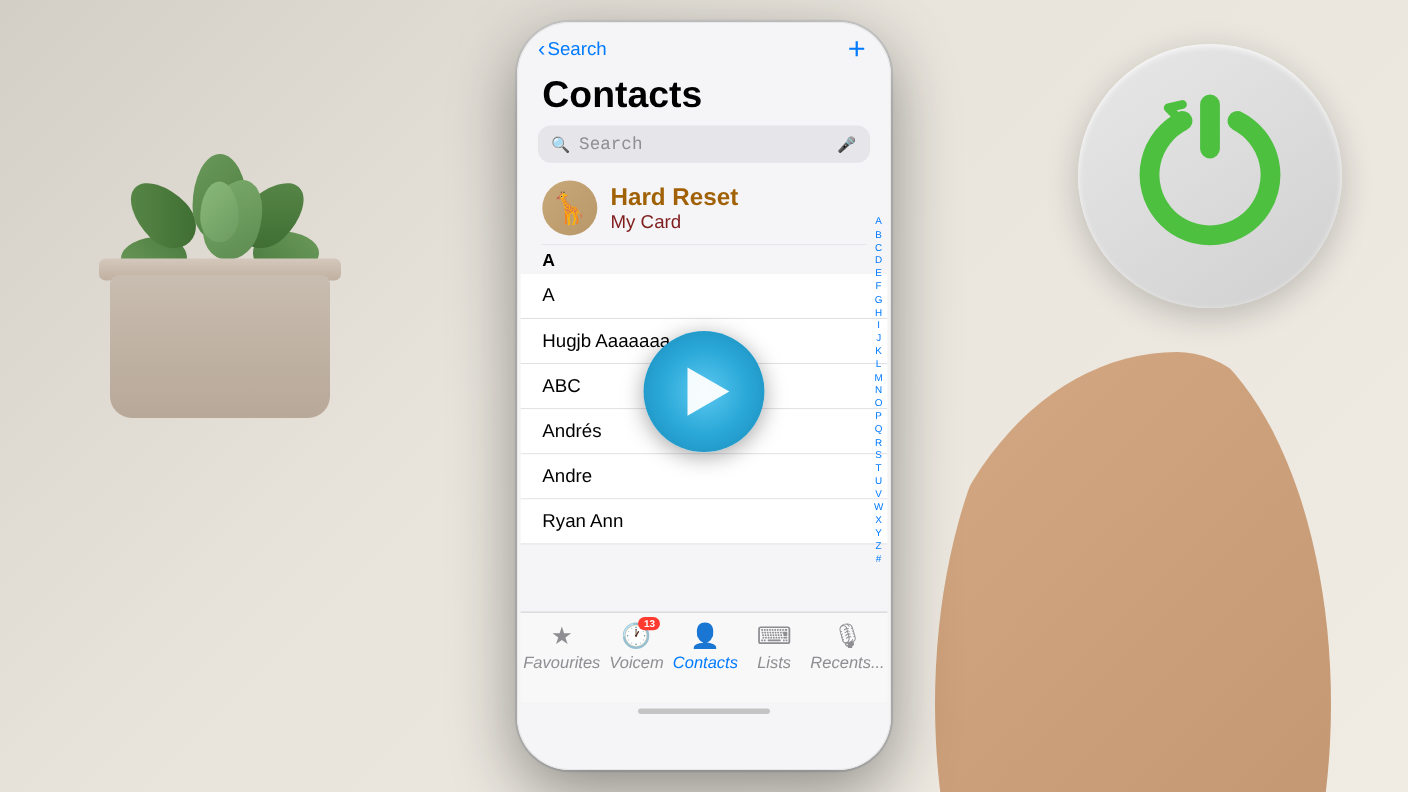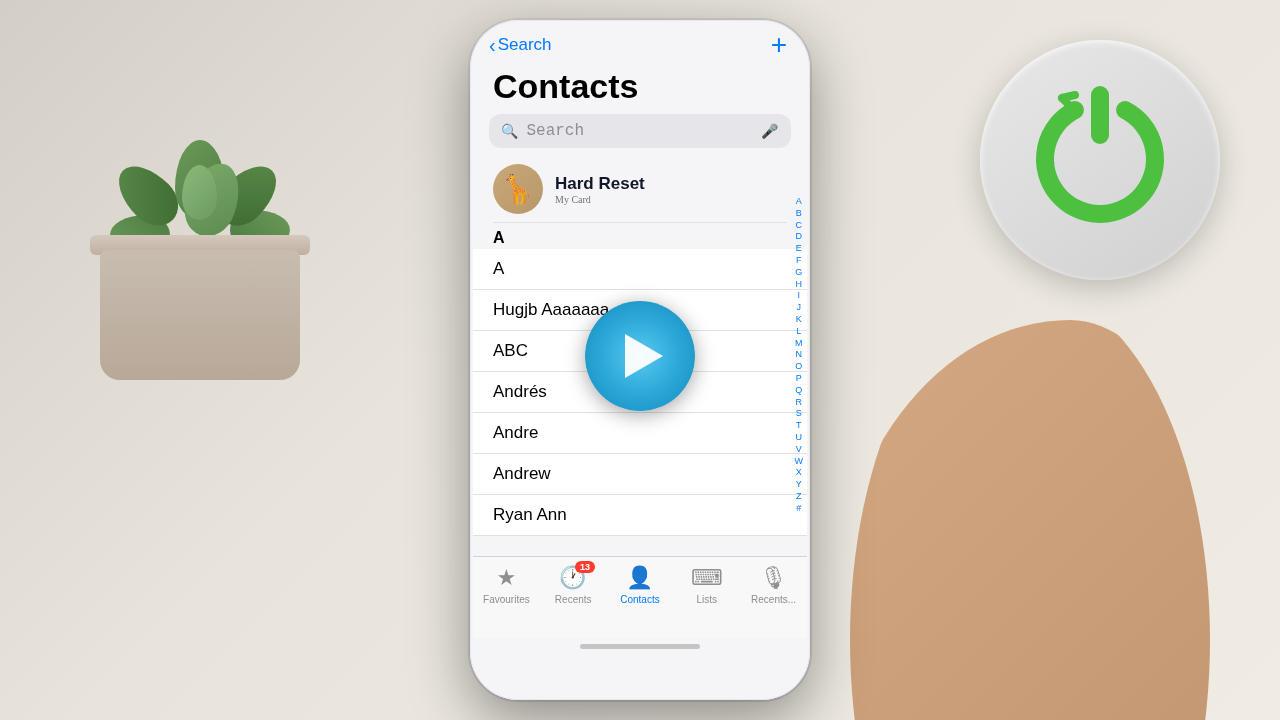--- a/index.html
+++ b/index.html
@@ -258,28 +258,27 @@
       display: flex;
       align-items: center;
       justify-content: center;
       flex-shrink: 0;
     }
     .avatar-giraffe {
       font-size: 28px;
     }
     .my-card-info {}
     .my-card-name {
+      font-size: 22px;
+      font-weight: 600;
+      color: #a16207;
+    }
+    .my-card-sub {
       font-size: 17px;
-      font-weight: 600;
-      color: #0f172a;
-    }
-    .my-card-sub {
-      font-size: 10px;
-      color: #737373;
-      font-family: Liberation Serif, serif;
+      color: #7f1d1d;
     }
 
     .section-header {
       font-size: 16px;
       font-weight: 600;
       color: #000;
       padding: 6px 20px 2px;
       background: #f5f5f7;
     }
 
@@ -324,22 +323,23 @@
       gap: 3px;
       cursor: pointer;
       min-width: 55px;
     }
     .tab-icon {
       font-size: 22px;
       color: #8e8e93;
     }
     .tab-icon.active { color: #007aff; }
     .tab-label {
-      font-size: 10px;
+      font-size: 15px;
       color: #8e8e93;
+      font-style: italic;
     }
     .tab-label.active { color: #007aff; }
     .tab-badge {
       position: relative;
     }
     .badge-bubble {
       position: absolute;
       top: -4px;
       right: -8px;
       background: #ff3b30;
@@ -466,21 +466,20 @@
 
         <div class="divider-line"></div>
 
         <div class="section-header">A</div>
 
         <div class="contact-row">A</div>
         <div class="contact-row">Hugjb Aaaaaaa</div>
         <div class="contact-row">ABC</div>
         <div class="contact-row">Andrés</div>
         <div class="contact-row">Andre</div>
-        <div class="contact-row">Andrew</div>
         <div class="contact-row">Ryan Ann</div>
 
         <div class="alpha-index">
           <span class="alpha-letter">A</span>
           <span class="alpha-letter">B</span>
           <span class="alpha-letter">C</span>
           <span class="alpha-letter">D</span>
           <span class="alpha-letter">E</span>
           <span class="alpha-letter">F</span>
           <span class="alpha-letter">G</span>
@@ -514,21 +513,21 @@
       <div class="tab-bar">
         <div class="tab-item">
           <span class="tab-icon">★</span>
           <span class="tab-label">Favourites</span>
         </div>
         <div class="tab-item">
           <div class="tab-badge">
             <span class="tab-icon">🕐</span>
             <span class="badge-bubble">13</span>
           </div>
-          <span class="tab-label">Recents</span>
+          <span class="tab-label">Voicem</span>
         </div>
         <div class="tab-item">
           <span class="tab-icon active">👤</span>
           <span class="tab-label active">Contacts</span>
         </div>
         <div class="tab-item">
           <span class="tab-icon">⌨</span>
           <span class="tab-label">Lists</span>
         </div>
         <div class="tab-item">

